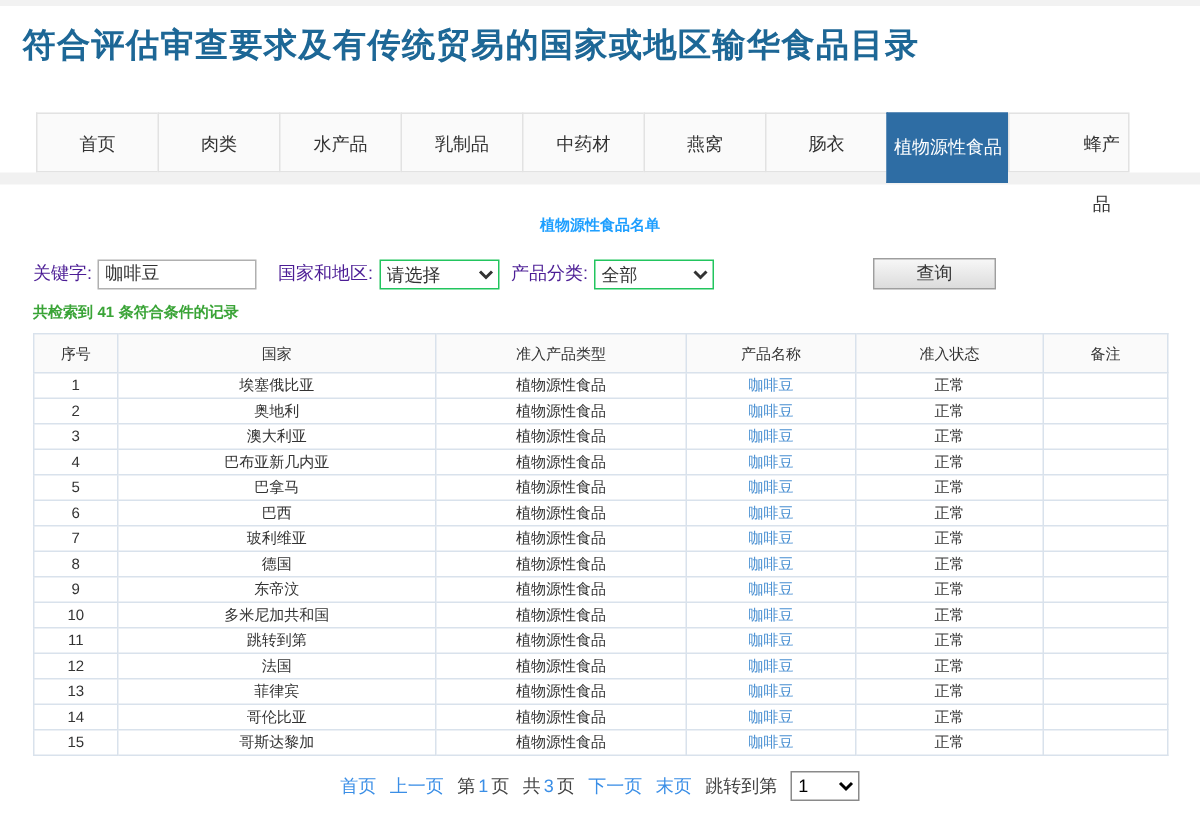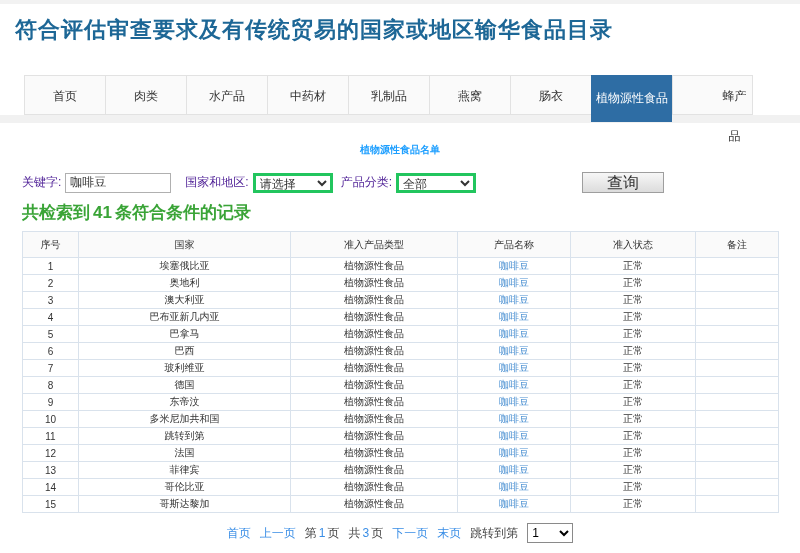--- a/index.html
+++ b/index.html
@@ -33,30 +33,30 @@
     margin-top:20px; text-align:center;
     color:#1e9fff; font-weight:bold; font-size:10px;
   }
 
   .search-bar { display:flex; align-items:center; margin:15px 0 0 22px; }
   .search-bar label { margin-right:4px; color:#4c1d95; }
   .kw-input {
     width:106px; height:20px; border:1px solid #b0b0b0; background:#fff;
     font-size:12px; padding:0 4px; color:#333; font-family:inherit;
   }
-  .sel { height:20px; min-width:80px; font-size:12px; border:3px solid #22c55e; background:#fff; color:#333; font-family:inherit; }
+  .sel { height:20px; min-width:80px; font-size:12px; border:1px solid #22c55e; background:#fff; color:#333; font-family:inherit; }
   .gap-md { margin-left:14px; }
   .gap-sm { margin-left:8px; }
   .query-btn {
     margin-left:106px; width:82px; height:21px;
     border:1px solid #9e9e9e; background:linear-gradient(#f7f7f7,#dcdcdc);
-    font-size:16px; color:#333; cursor:pointer; font-family:inherit;
-  }
-
-  .result-summary { margin:8px 0 0 22px; color:#3aa437; font-weight:bold; font-size:17px; }
+    font-size:12px; color:#333; cursor:pointer; font-family:inherit;
+  }
+
+  .result-summary { margin:8px 0 0 22px; color:#3aa437; font-weight:bold; font-size:10px; }
   .result-summary span { margin-right:3px; }
 
   table.food-table {
     margin:7px 0 0 22px; width:756px;
     border-collapse:collapse; table-layout:fixed; font-size:10px;
   }
   .food-table th {
     height:26px; font-weight:normal; color:#333; background:#fafafa;
     border:1px solid #d9e2ec; text-align:center;
   }
@@ -80,22 +80,22 @@
 
 <div class="top-strip"></div>
 
 <h1 class="page-title">符合评估审查要求及有传统贸易的国家或地区输华食品目录</h1>
 
 <div class="nav-wrap">
   <div class="nav-tabs">
       <div class="tab">首页</div>
       <div class="tab">肉类</div>
       <div class="tab">水产品</div>
+      <div class="tab">乳制品</div>
       <div class="tab">中药材</div>
-      <div class="tab">乳制品</div>
       <div class="tab">燕窝</div>
       <div class="tab">肠衣</div>
       <div class="tab active">植物源性食品</div>
       <div class="tab">蜂产品</div>
     </div>
   <div class="gray-strip"></div>
 </div>
 
 <div class="section-title">植物源性食品名单</div>
 

